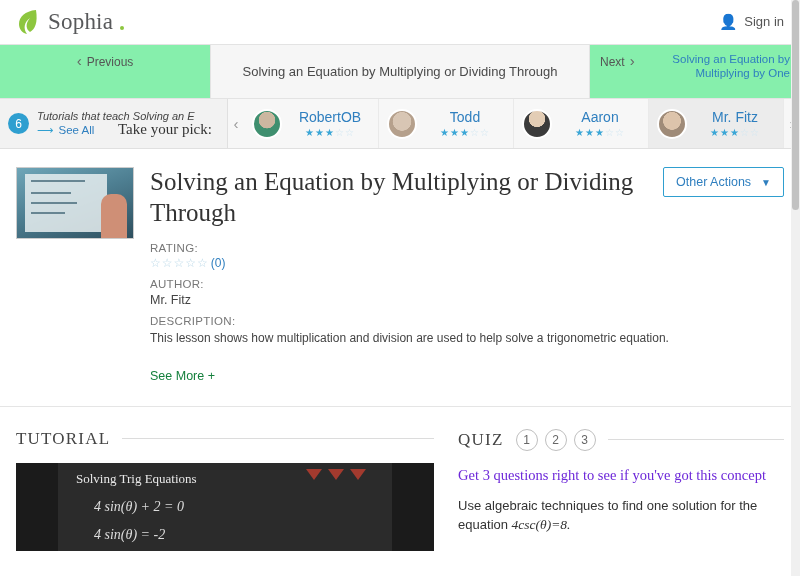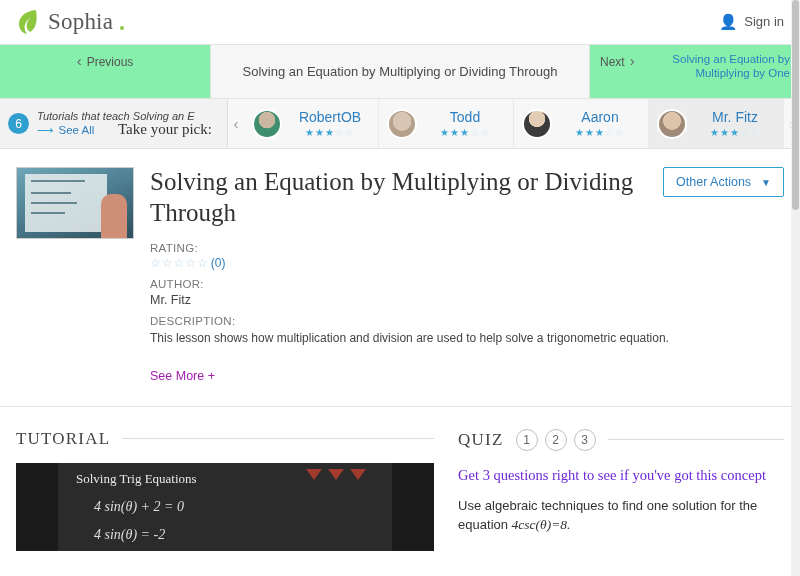--- a/index.html
+++ b/index.html
@@ -165,21 +165,21 @@
     line-height: 1.22;
     margin: 0 0 14px 0;
     max-width: 500px;
   }
   .meta-label { font-size: 11.5px; color: #777; letter-spacing: .3px; margin-top: 8px; }
   .rating-row { display: flex; align-items: center; gap: 2px; margin-top: 2px; }
   .rating-stars { color: #bcd9e8; font-size: 12px; letter-spacing: 1px; }
   .rating-count { font-size: 12px; color: #2f7fbf; }
   .author-name { font-size: 12.5px; color: #444; margin-top: 3px; }
   .desc { font-size: 12px; color: #444; margin-top: 3px; line-height: 1.4; }
-  .see-more { font-size: 12.5px; color: #a21caf; margin-top: 22px; display: inline-block; }
+  .see-more { font-size: 12.5px; color: #15803d; margin-top: 22px; display: inline-block; }
 
   .other-actions {
     position: absolute; right: 16px; top: 18px;
     border: 1px solid #2f9fd0;
     color: #2f7fbf;
     background: #fff;
     font-size: 12.5px;
     padding: 7px 12px;
     display: flex; align-items: center; gap: 10px;
     border-radius: 2px;

